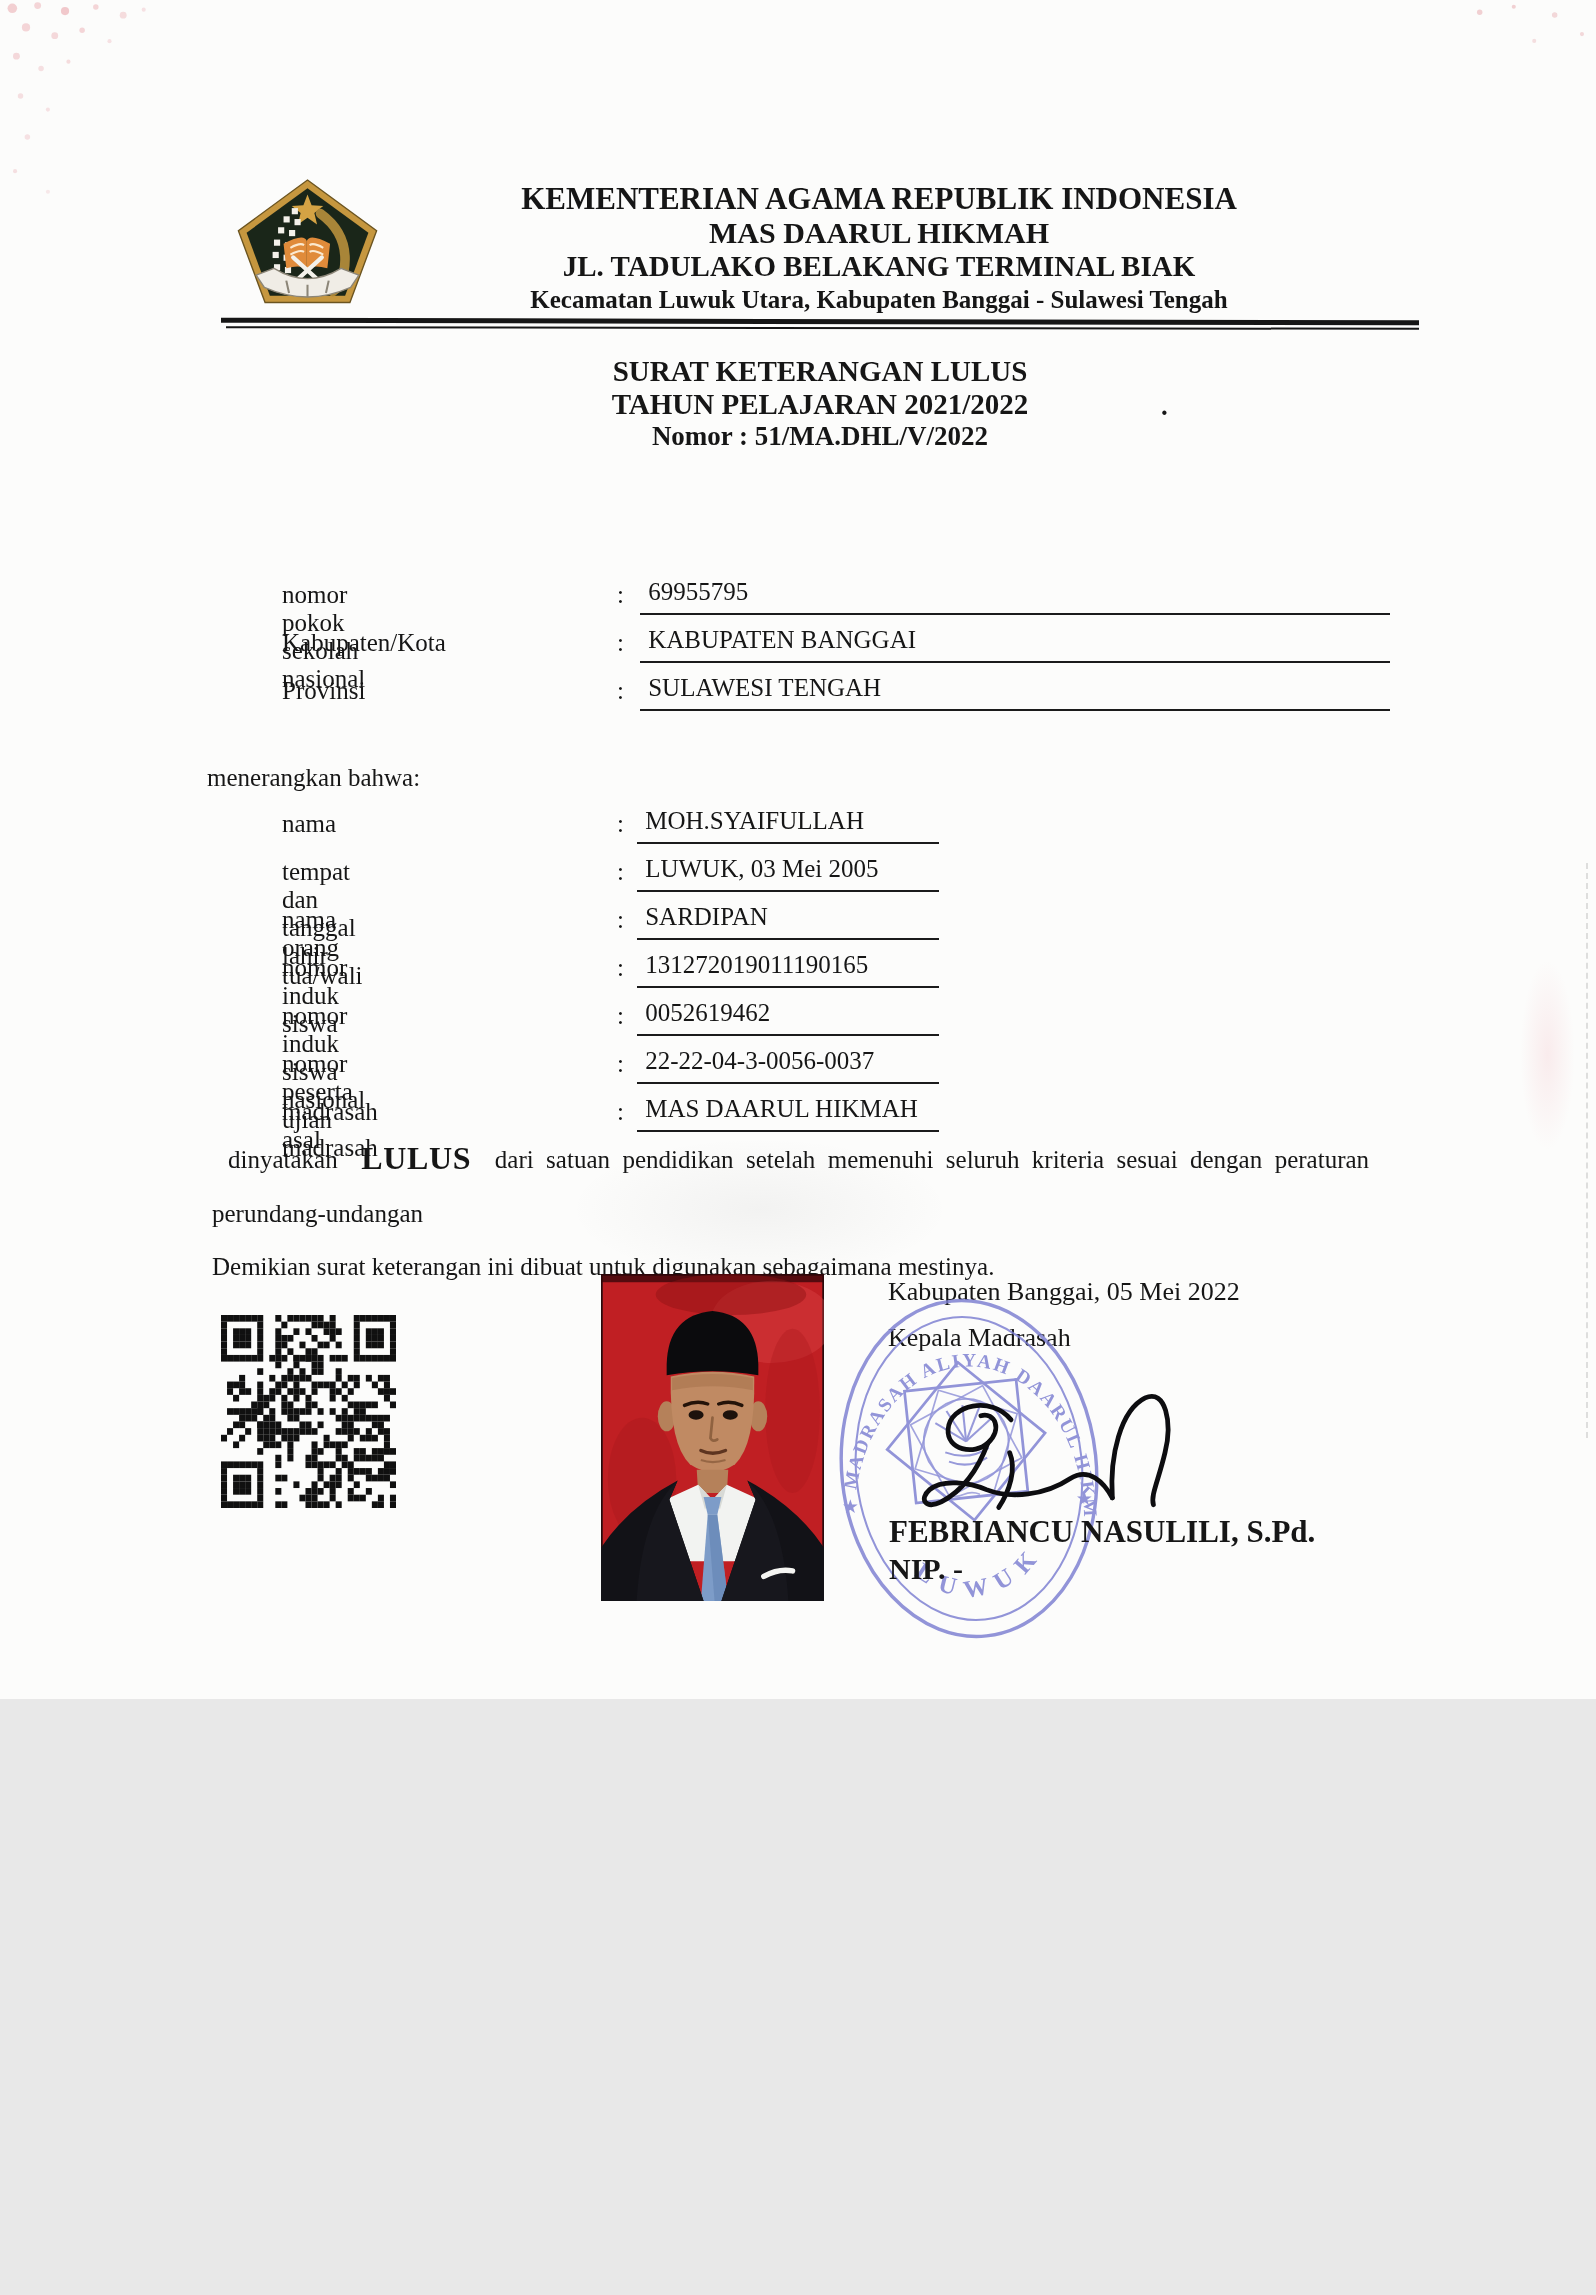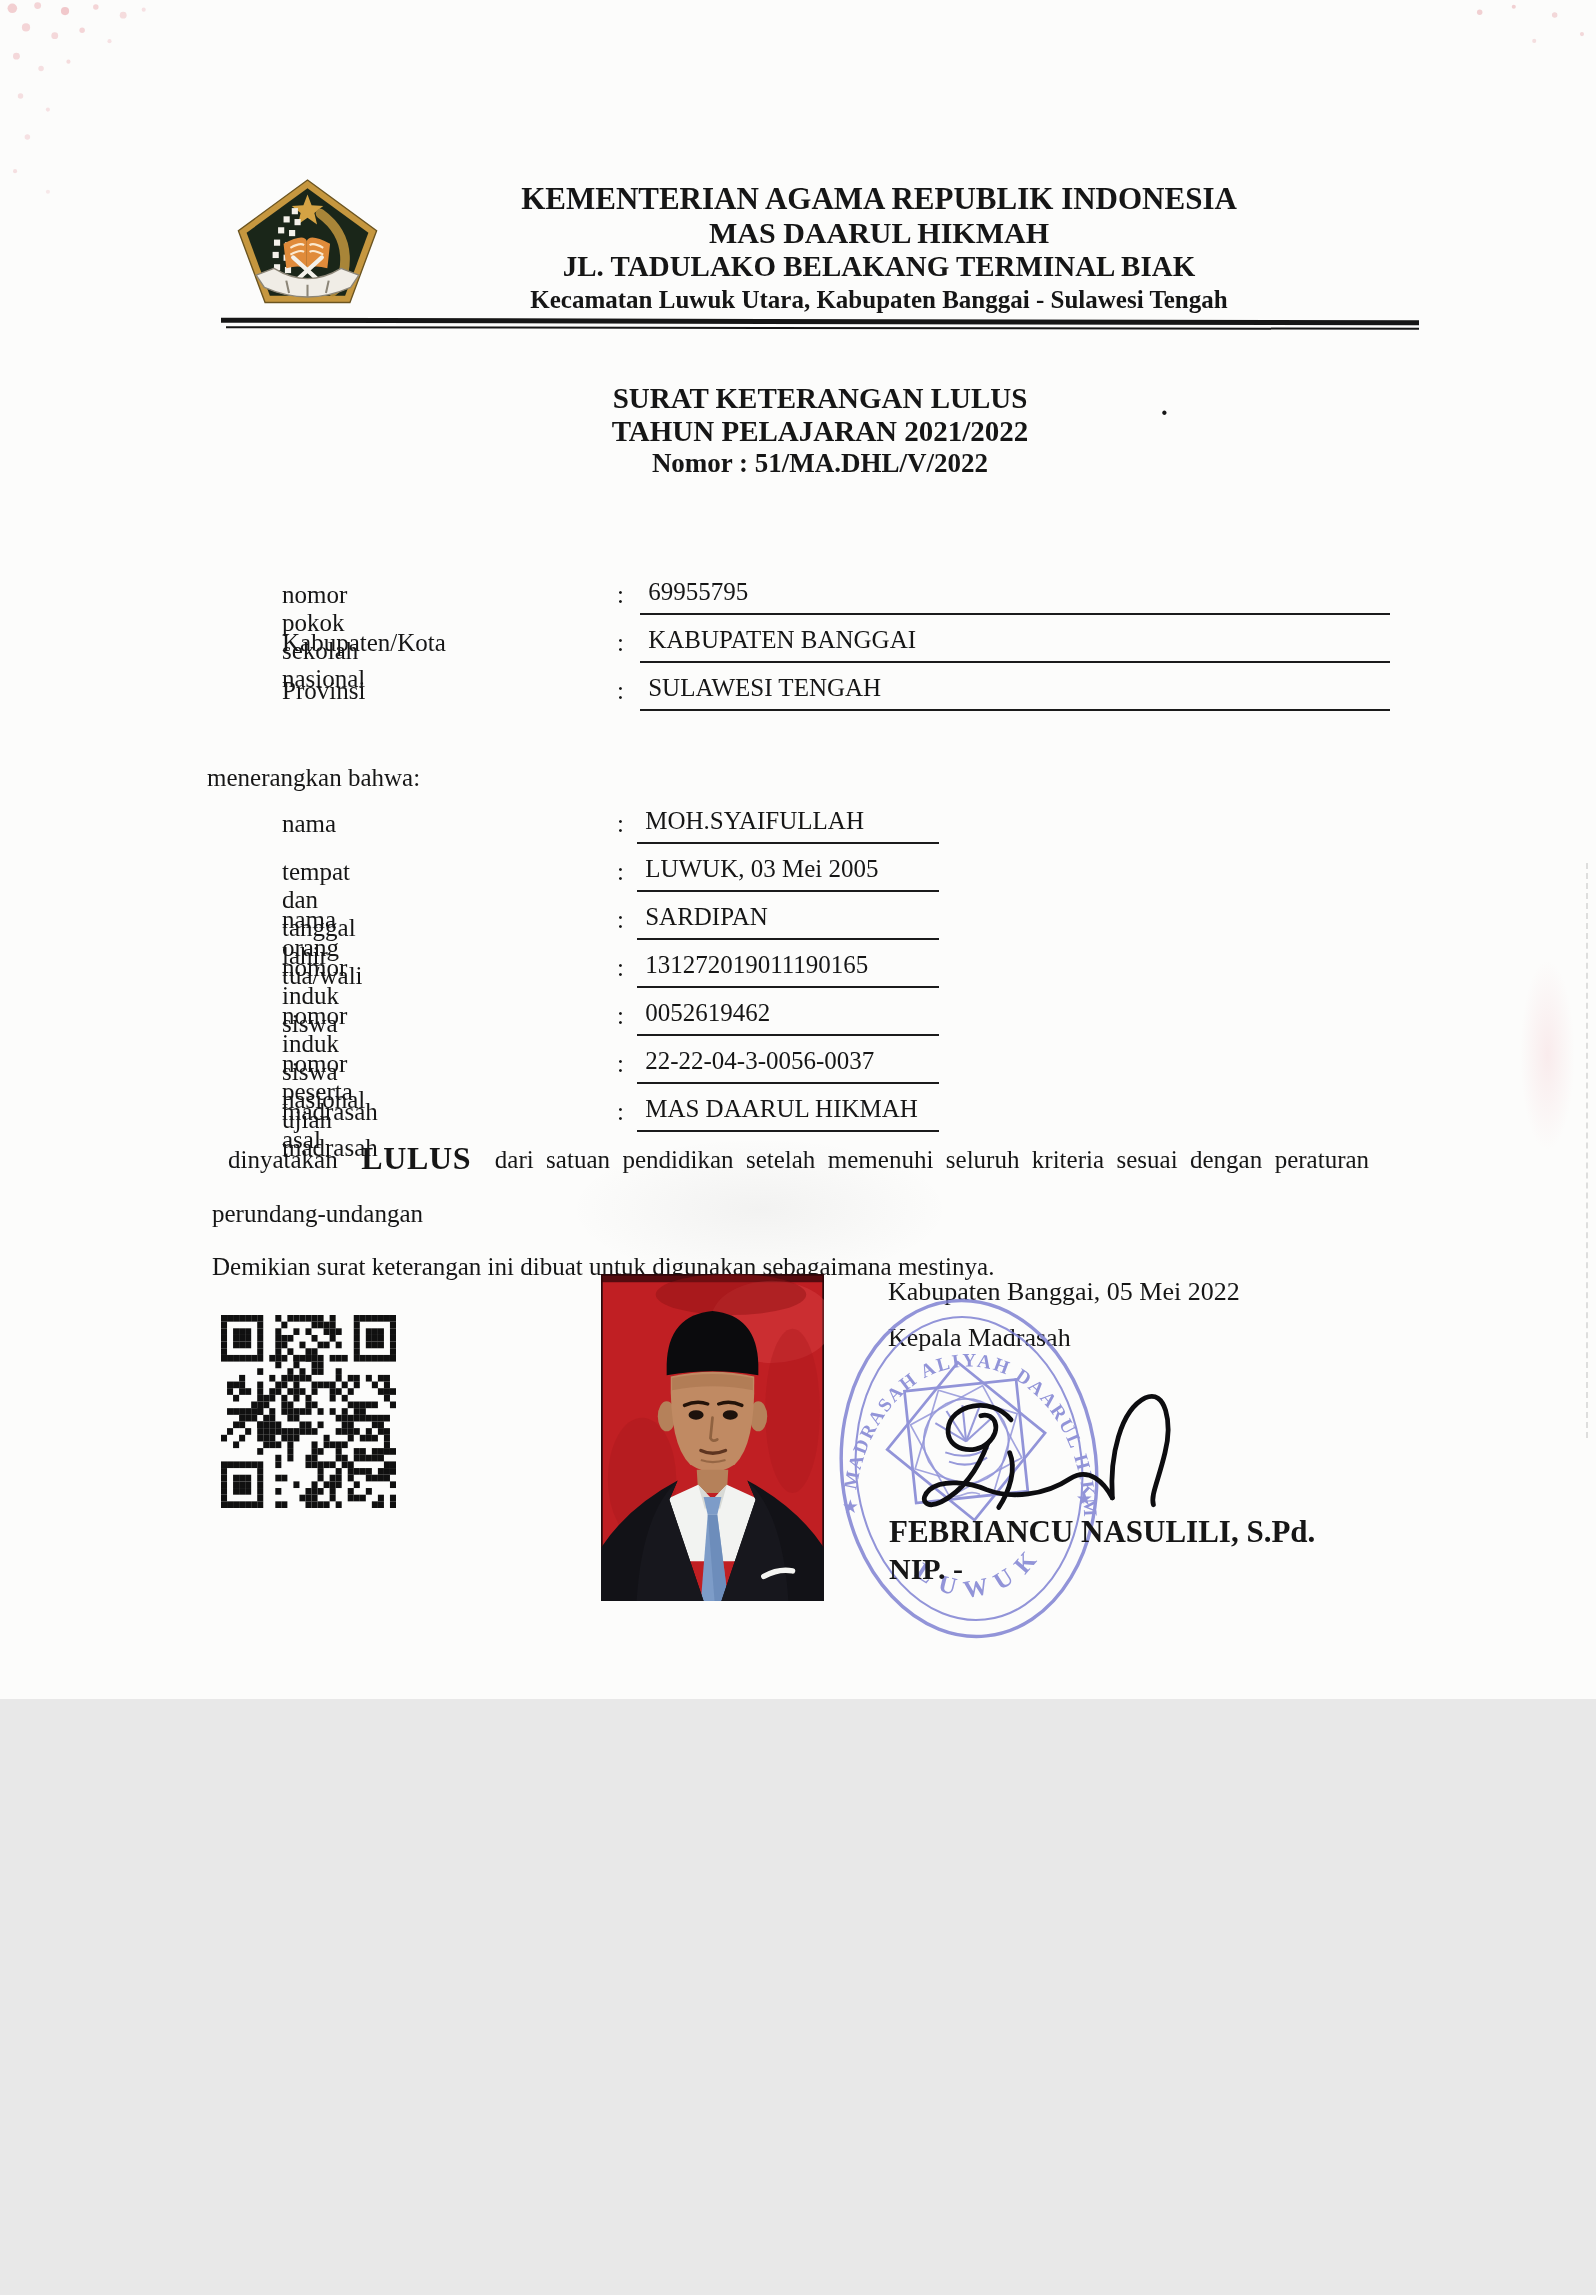--- a/index.html
+++ b/index.html
@@ -4,21 +4,21 @@
 <style>
   html,body{margin:0;padding:0;background:#e8e8e8;}
   .page{
     position:relative;width:1597px;height:1699px;background:#fcfcfb;overflow:hidden;
     font-family:"Liberation Serif",serif;color:#161616;
   }
   .t{position:absolute;white-space:nowrap;line-height:1.08;}
   .b{font-weight:700;}
   .i{}
   .hdrline{position:absolute;left:221px;width:1316px;text-align:center;}
-  .titline{position:absolute;left:221px;width:1198px;text-align:center;font-weight:700;margin-top:27px;}
+  .titline{position:absolute;left:221px;width:1198px;text-align:center;font-weight:700;}
   .rule{position:absolute;background:#161616;}
   .row{position:absolute;left:212px;height:41px;font-size:25px;}
   .row .lbl{position:absolute;left:70px;top:0;}
   .row .col{position:absolute;left:405px;top:0;}
   .row .val{position:absolute;top:-2.7px;display:inline-block;border-bottom:2.7px solid #1b1b1b;
             padding:0 0 6.2px 8.2px;font-size:25px;}
   .row .v1{left:428px;width:742px;}
   .row .v2{left:425px;width:294px;}
   .decl{word-spacing:6.2px;}
   .art{position:absolute;pointer-events:none;}

